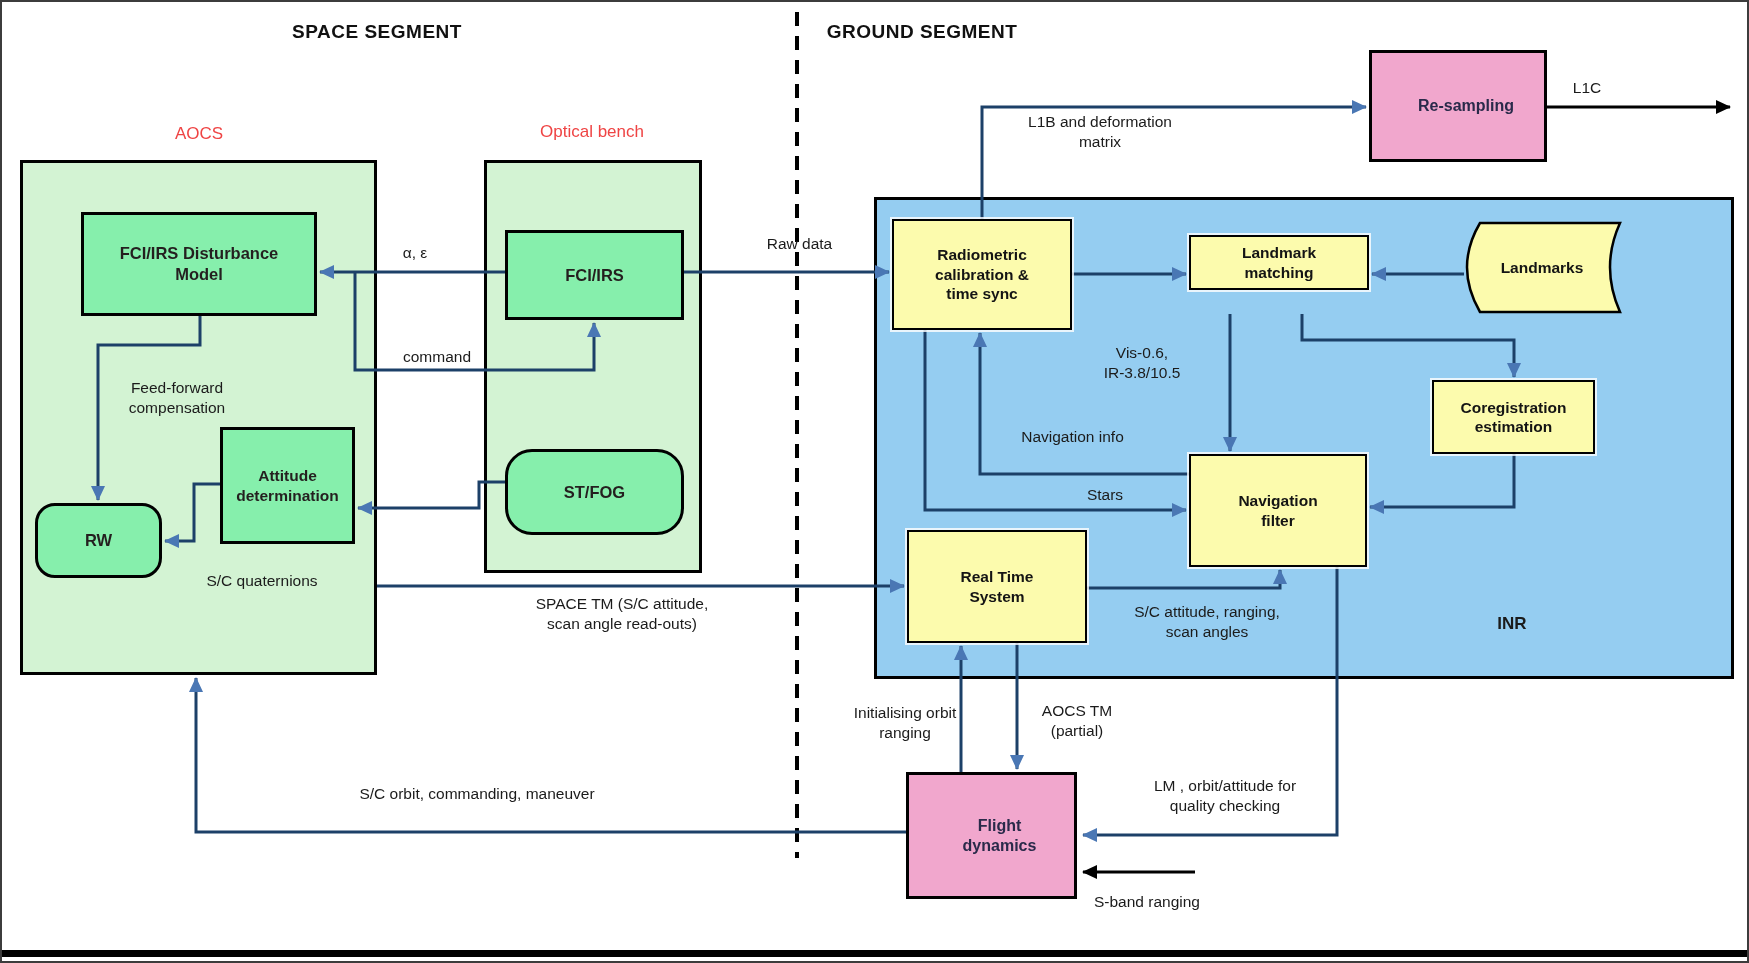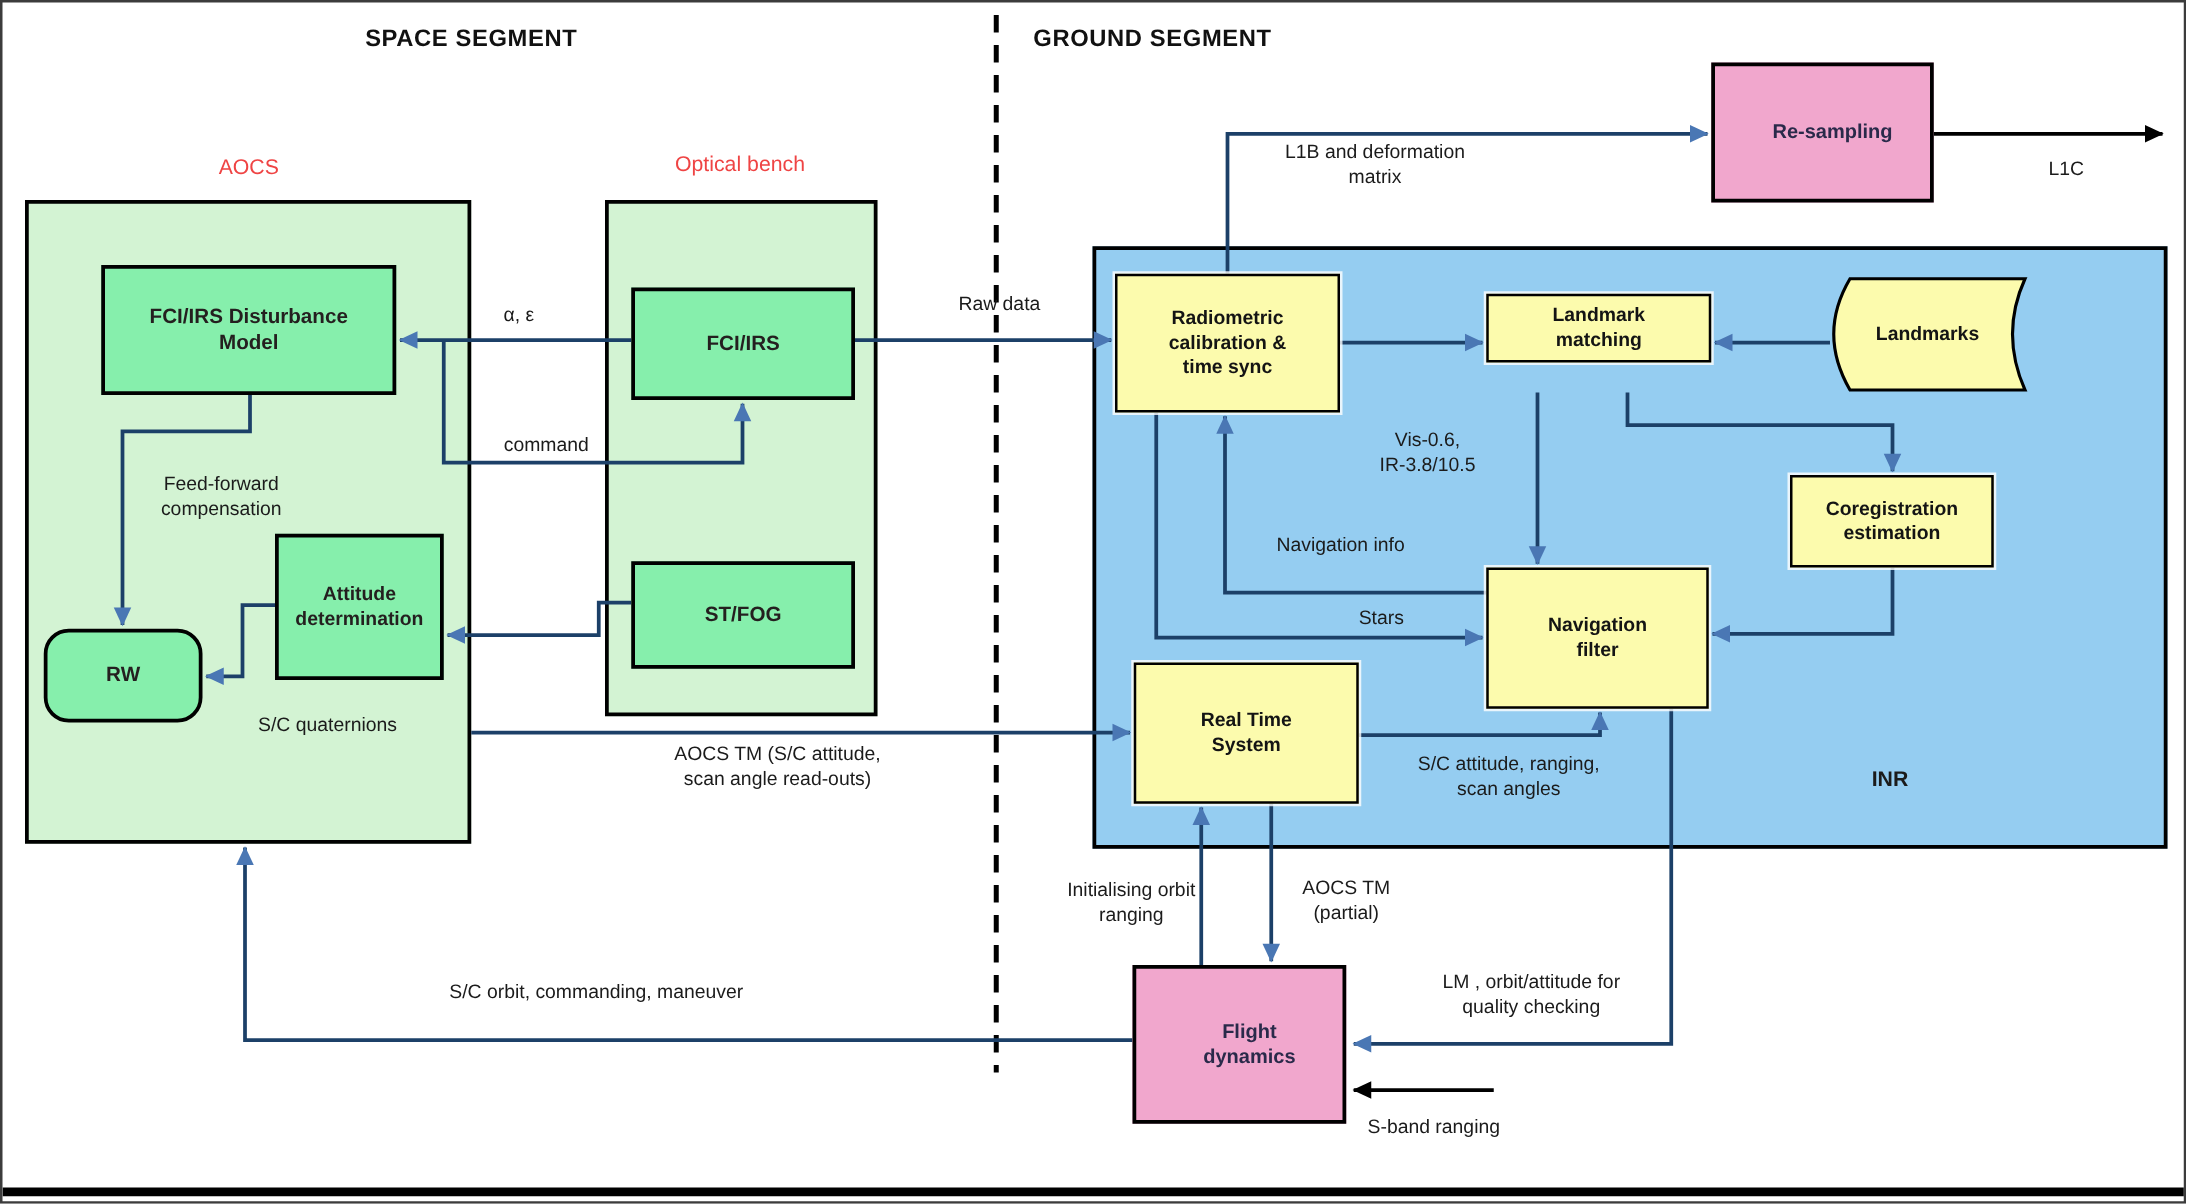--- a/index.html
+++ b/index.html
@@ -94,21 +94,21 @@
 
   <div class="abs seg-title" style="left:275px;top:19px;width:200px;">SPACE SEGMENT</div>
   <div class="abs seg-title" style="left:810px;top:19px;width:220px;">GROUND SEGMENT</div>
   <div class="abs grp-label" style="left:147px;top:122px;width:100px;">AOCS</div>
   <div class="abs grp-label" style="left:520px;top:120px;width:140px;">Optical bench</div>
   <div class="abs lbl bold" style="left:1470px;top:611px;width:80px;font-size:17px;">INR</div>
 
   <div class="abs box orange" style="left:79px;top:210px;width:236px;height:104px;">FCI/IRS Disturbance
 Model</div>
   <div class="abs box orange" style="left:503px;top:228px;width:179px;height:90px;">FCI/IRS</div>
-  <div class="abs box orange" style="left:503px;top:447px;width:179px;height:86px;">ST/FOG</div>
+  <div class="abs box orange" style="left:503px;top:447px;width:179px;height:86px;border-radius:27px;">ST/FOG</div>
   <div class="abs box orange" style="left:218px;top:425px;width:135px;height:117px;font-size:15.5px;">Attitude
 determination</div>
   <div class="abs box orange" style="left:33px;top:501px;width:127px;height:75px;border-radius:20px;">RW</div>
 
   <div class="abs box pink" style="left:1367px;top:48px;width:178px;height:112px;">Re-sampling</div>
   <div class="abs box yellow" style="left:890px;top:217px;width:180px;height:111px;">Radiometric
 calibration &amp;
 time sync</div>
   <div class="abs box yellow" style="left:1187px;top:233px;width:180px;height:55px;">Landmark
 matching</div>
@@ -120,28 +120,28 @@
   <div class="abs box yellow" style="left:1187px;top:452px;width:178px;height:113px;">Navigation
 filter</div>
   <div class="abs box pink" style="left:904px;top:770px;width:171px;height:127px;">Flight
 dynamics</div>
 
   <div class="abs lbl" style="left:378px;top:241px;width:70px;">α, ε</div>
   <div class="abs lbl" style="left:385px;top:345px;width:100px;">command</div>
   <div class="abs lbl" style="left:745px;top:232px;width:105px;">Raw data</div>
   <div class="abs lbl" style="left:998px;top:110px;width:200px;">L1B and deformation
 matrix</div>
-  <div class="abs lbl" style="left:1616px;top:76px;width:70px;margin-top:48px;">L1C</div>
+  <div class="abs lbl" style="left:1550px;top:76px;width:70px;">L1C</div>
   <div class="abs lbl" style="left:1080px;top:341px;width:120px;">Vis-0.6,
 IR-3.8/10.5</div>
   <div class="abs lbl" style="left:1003px;top:425px;width:135px;">Navigation info</div>
   <div class="abs lbl" style="left:1068px;top:483px;width:70px;">Stars</div>
   <div class="abs lbl" style="left:1105px;top:600px;width:200px;">S/C attitude, ranging,
 scan angles</div>
-  <div class="abs lbl" style="left:505px;top:592px;width:230px;">AOCS TM (S/C attitude,
+  <div class="abs lbl" style="left:505px;top:592px;width:230px;">SPACE TM (S/C attitude,
 scan angle read-outs)</div>
   <div class="abs lbl" style="left:185px;top:569px;width:150px;">S/C quaternions</div>
   <div class="abs lbl" style="left:105px;top:376px;width:140px;">Feed-forward
 compensation</div>
   <div class="abs lbl" style="left:838px;top:701px;width:130px;">Initialising orbit
 ranging</div>
   <div class="abs lbl" style="left:1025px;top:699px;width:100px;">AOCS TM
 (partial)</div>
   <div class="abs lbl" style="left:1123px;top:774px;width:200px;">LM , orbit/attitude for
 quality checking</div>

